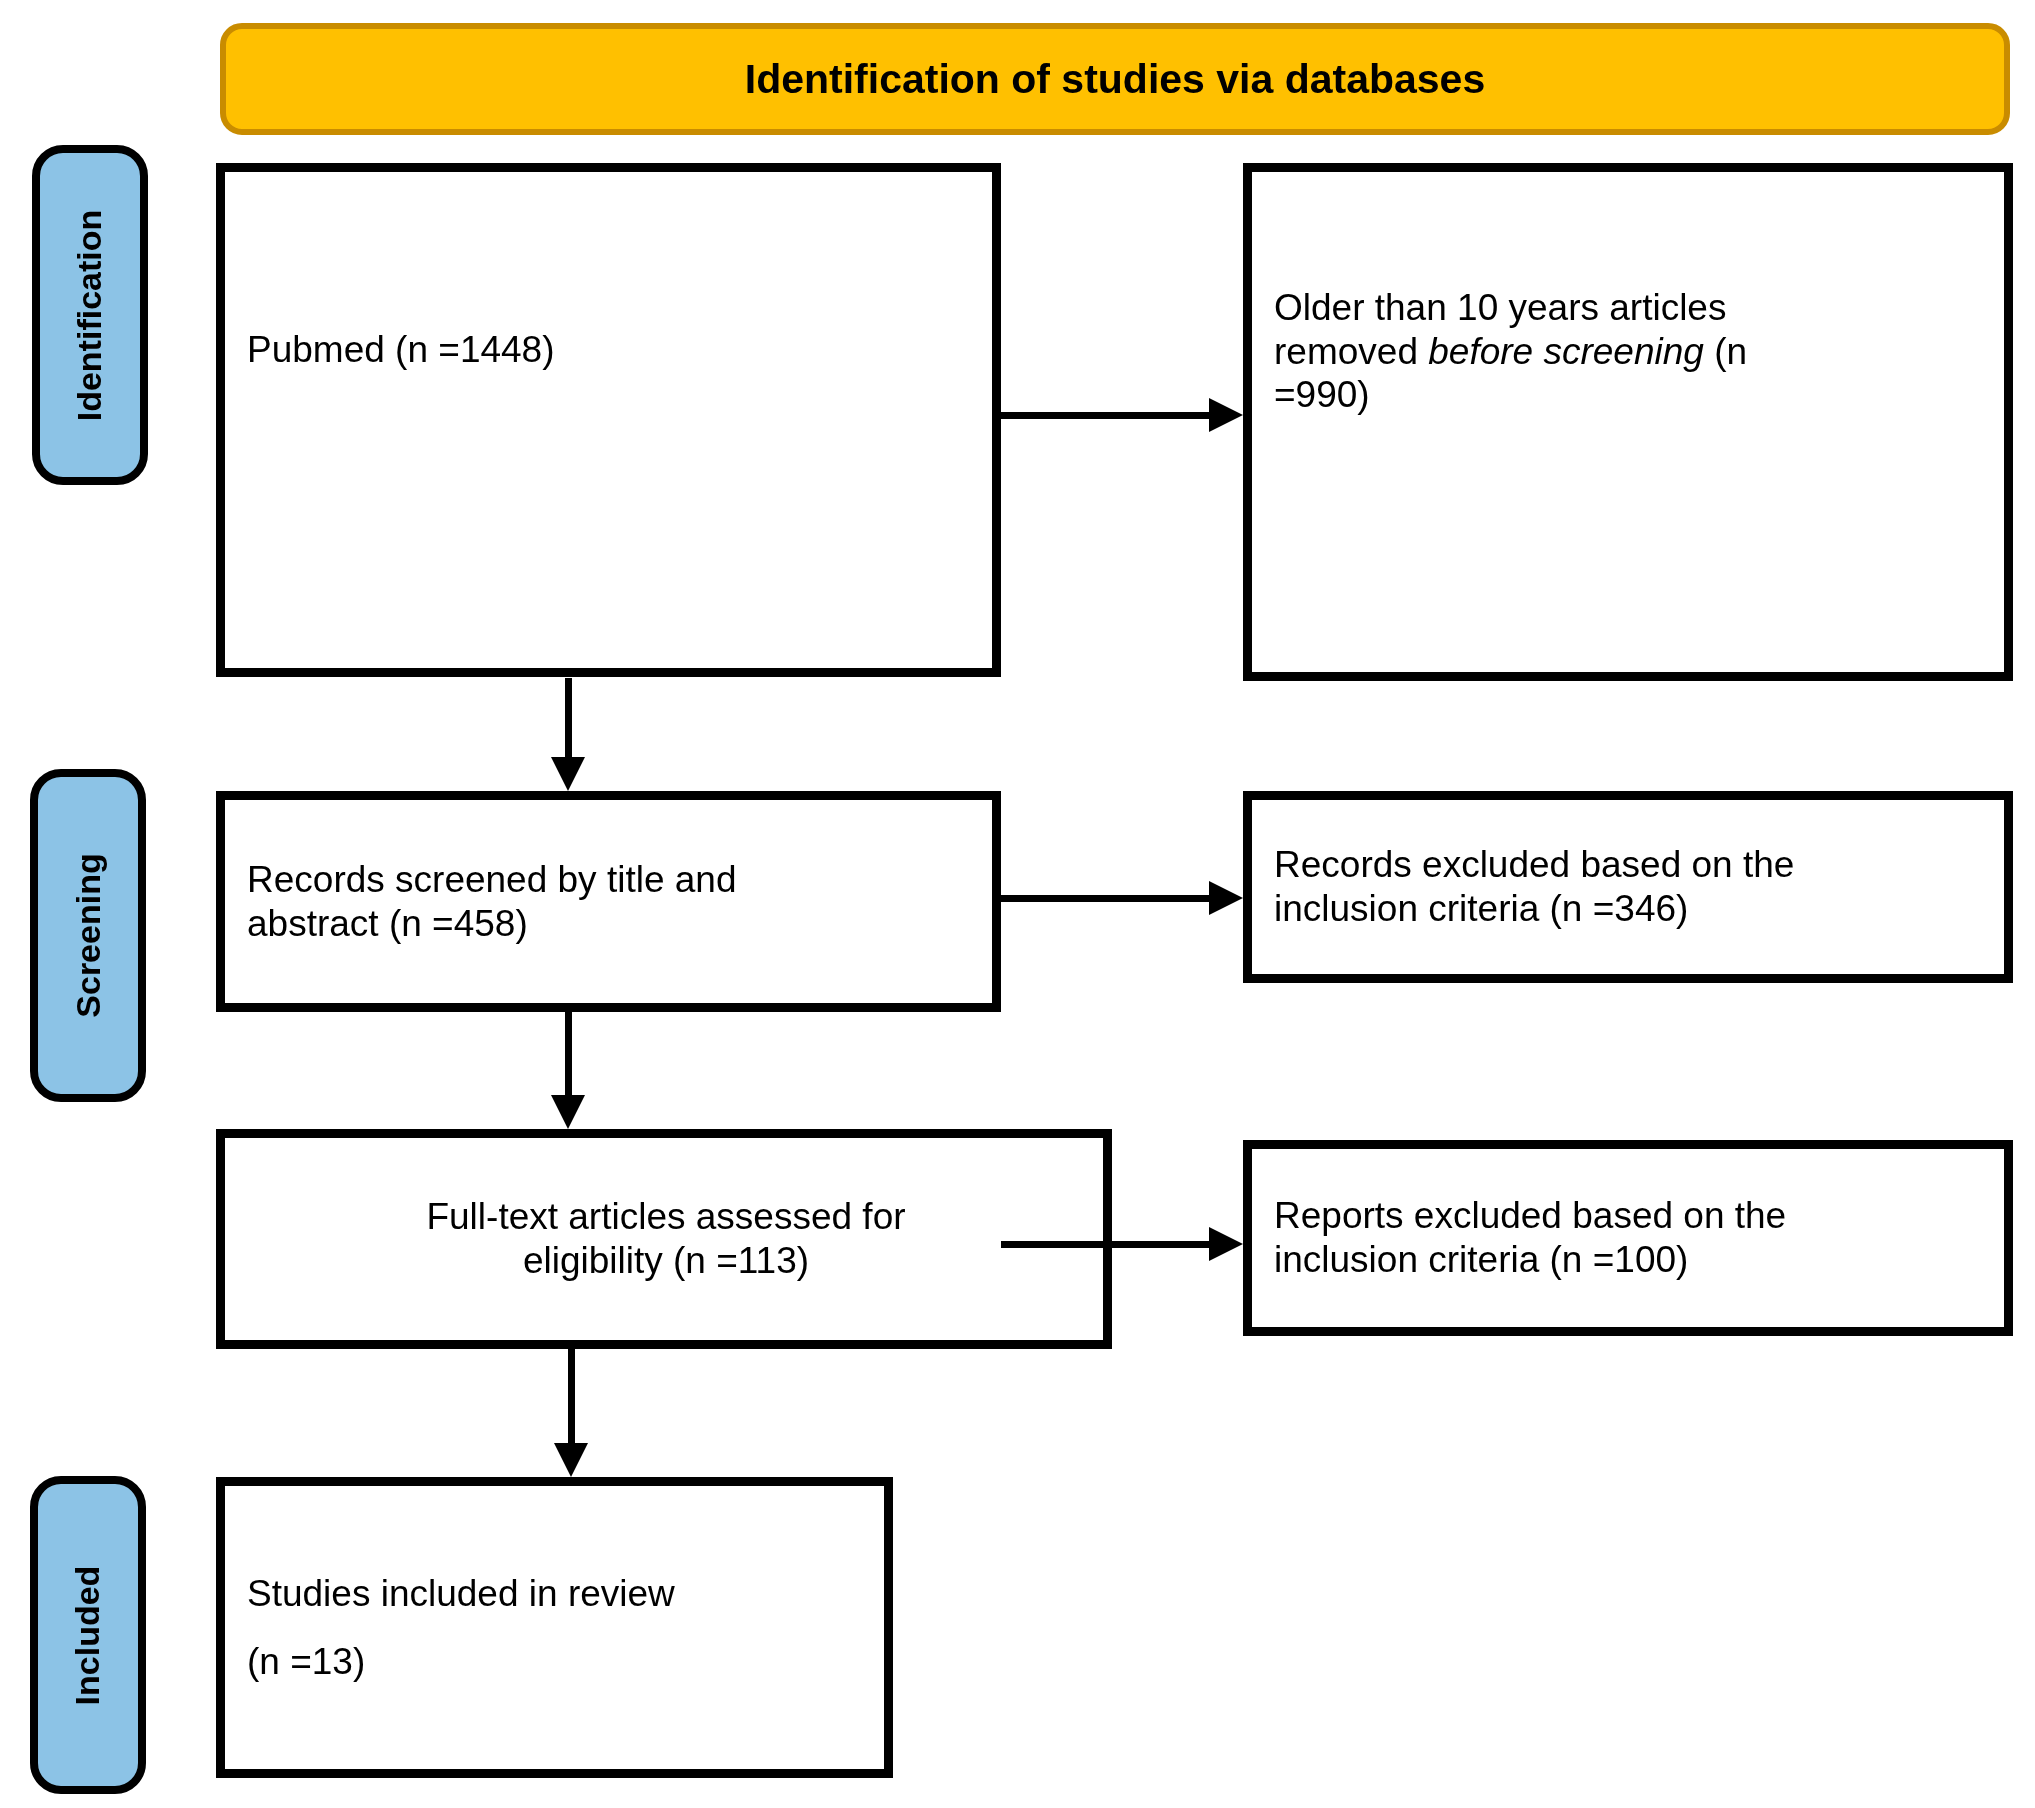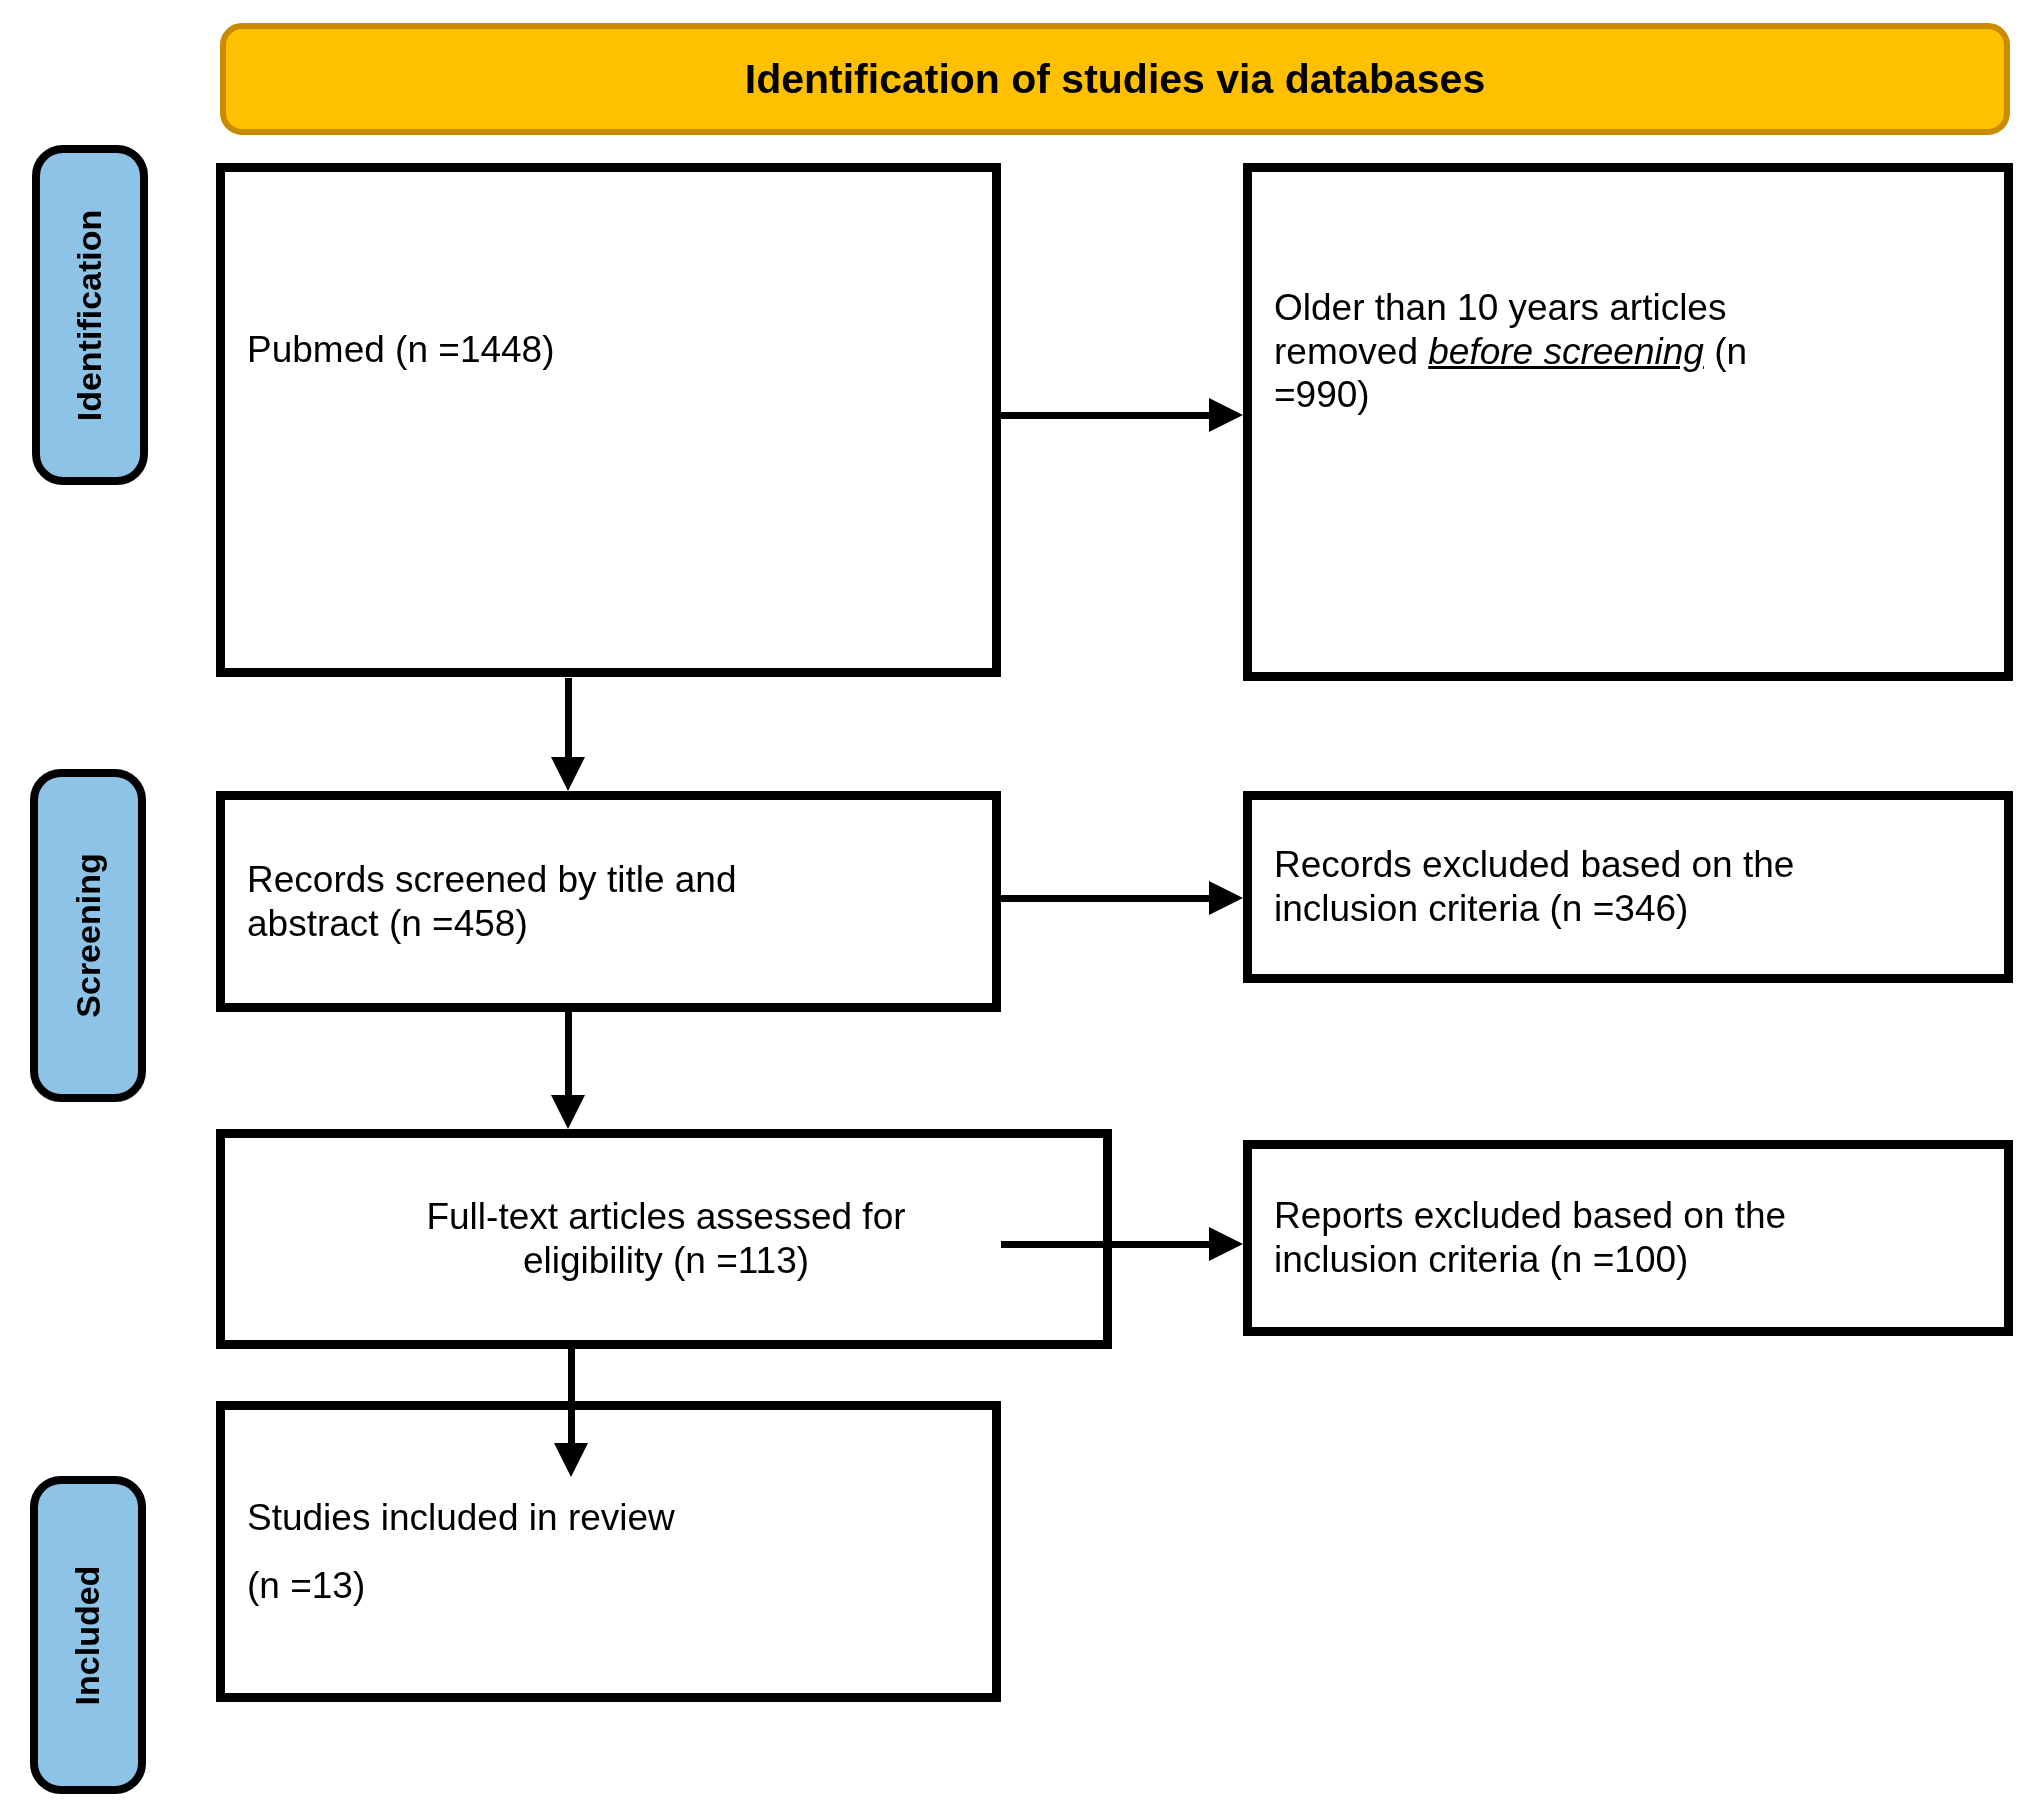--- a/index.html
+++ b/index.html
@@ -49,29 +49,29 @@
     position: absolute;
     background: #ffffff;
     border: 9px solid #000000;
     box-sizing: border-box;
     display: flex; flex-direction: column; justify-content: center;
     font-size: 37px; line-height: 1.18;
     padding-left: 22px; padding-right: 18px;
   }
   .fbox .line { display: block; }
   .fbox.row1 { padding-bottom: 141px; }   
-  .em { font-style: italic; text-decoration: underline; }
+  .em { font-style: italic; }
 
   .box-identified       { left: 216px;  top: 155px;  width: 785px; height: 514px; }
   .box-removed          { left: 1243px; top: 155px;  width: 770px; height: 518px; }
   .box-screened         { left: 216px;  top: 783px; width: 785px; height: 221px; }
   .box-records-excluded { left: 1243px; top: 783px; width: 770px; height: 192px; }
   .box-fulltext         { left: 216px;  top: 1121px; width: 896px; height: 220px; align-items: center; }
   .box-reports-excluded { left: 1243px; top: 1132px; width: 770px; height: 196px; }
-  .box-included         { left: 216px;  top: 1393px; width: 785px; height: 301px; gap: 24px; }
+  .box-included         { left: 216px;  top: 1469px; width: 677px; height: 301px; gap: 24px; }
 
   
   .vline { position: absolute; width: 6.7px; background: #000000; }
   .hline { position: absolute; height: 6.7px; background: #000000; }
   .arrow-down {
     position: absolute; width: 0; height: 0;
     border-left: 17px solid transparent;
     border-right: 17px solid transparent;
     border-top: 34px solid #000000;
   }

